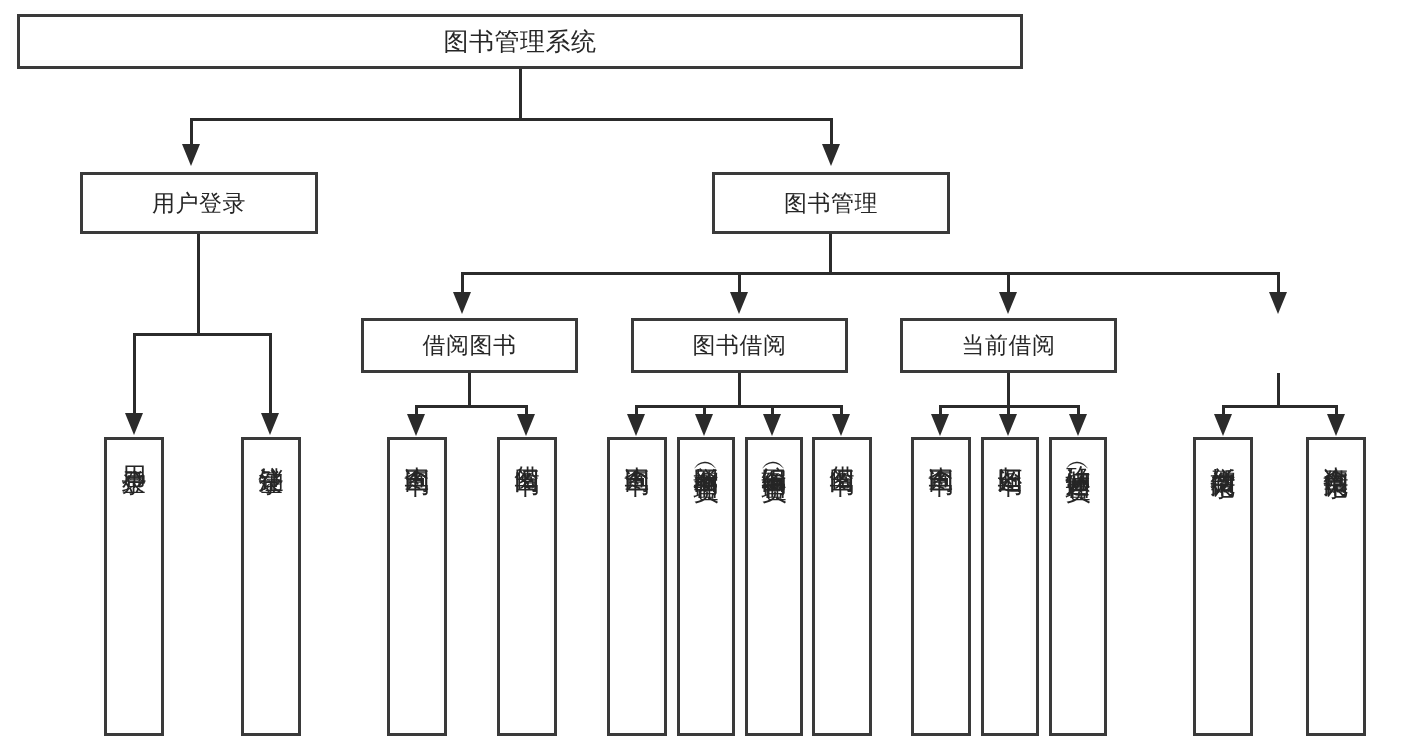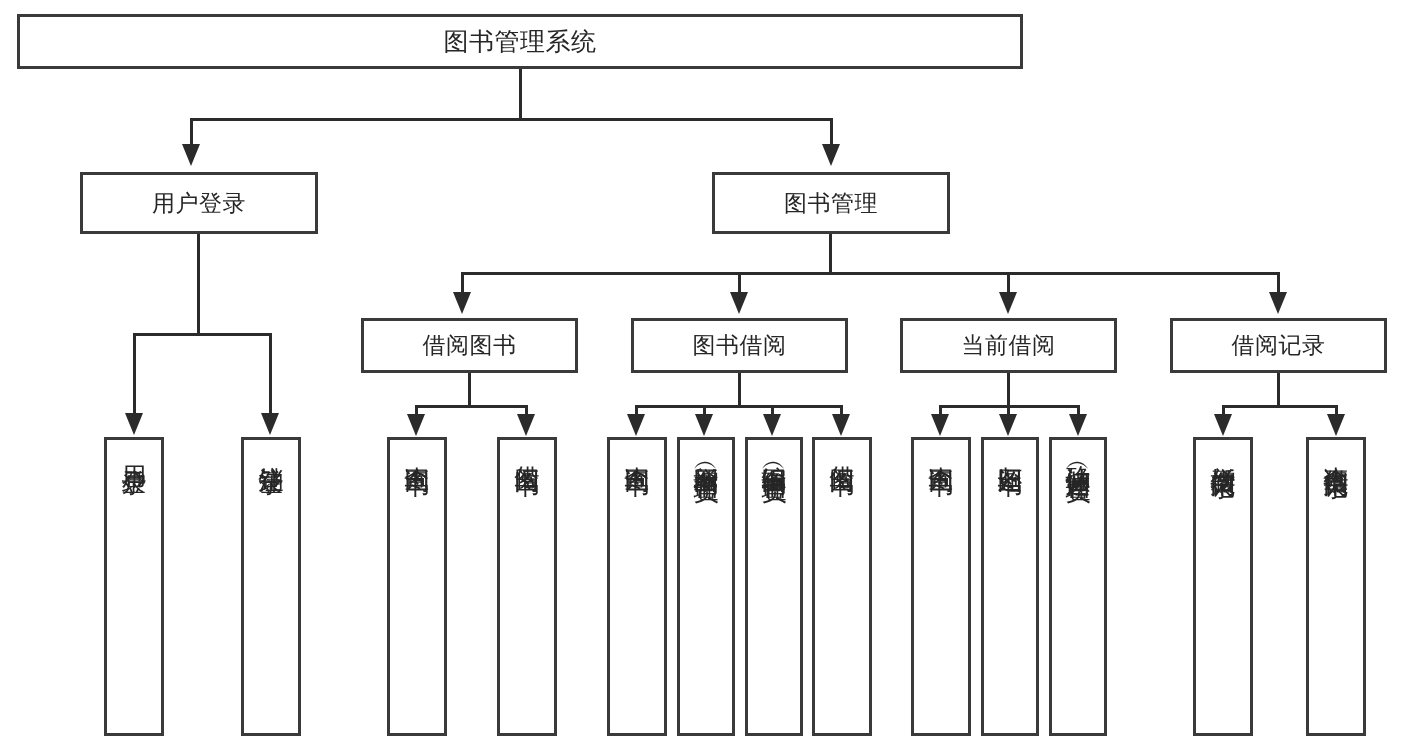--- a/index.html
+++ b/index.html
@@ -129,23 +129,20 @@
   <div class="arrow" style="left:1269px; top:292px;"></div>
 
   <div class="node node-h" style="left:361px; top:318px; width:217px; height:55px;">
     <span class="label">借阅图书</span>
   </div>
   <div class="node node-h" style="left:900px; top:318px; width:217px; height:55px;">
     <span class="label">当前借阅</span>
   </div>
   <div class="node node-h" style="left:631px; top:318px; width:217px; height:55px;">
     <span class="label">图书借阅</span>
-  </div>
-  <div class="node node-h" style="left:1170px; top:318px; width:217px; height:55px;">
-    <span class="label">借阅记录</span>
   </div>
 
   <div class="edge edge-v" style="left:468px; top:373px; width:3px; height:34px;"></div>
   <div class="edge edge-h" style="left:415px; top:405px; width:113px; height:3px;"></div>
   <div class="edge edge-v" style="left:415px; top:405px; width:3px; height:12px;"></div>
   <div class="arrow" style="left:407px; top:414px;"></div>
   <div class="edge edge-v" style="left:525px; top:405px; width:3px; height:12px;"></div>
   <div class="arrow" style="left:517px; top:414px;"></div>
 
   <div class="edge edge-v" style="left:738px; top:373px; width:3px; height:34px;"></div>

